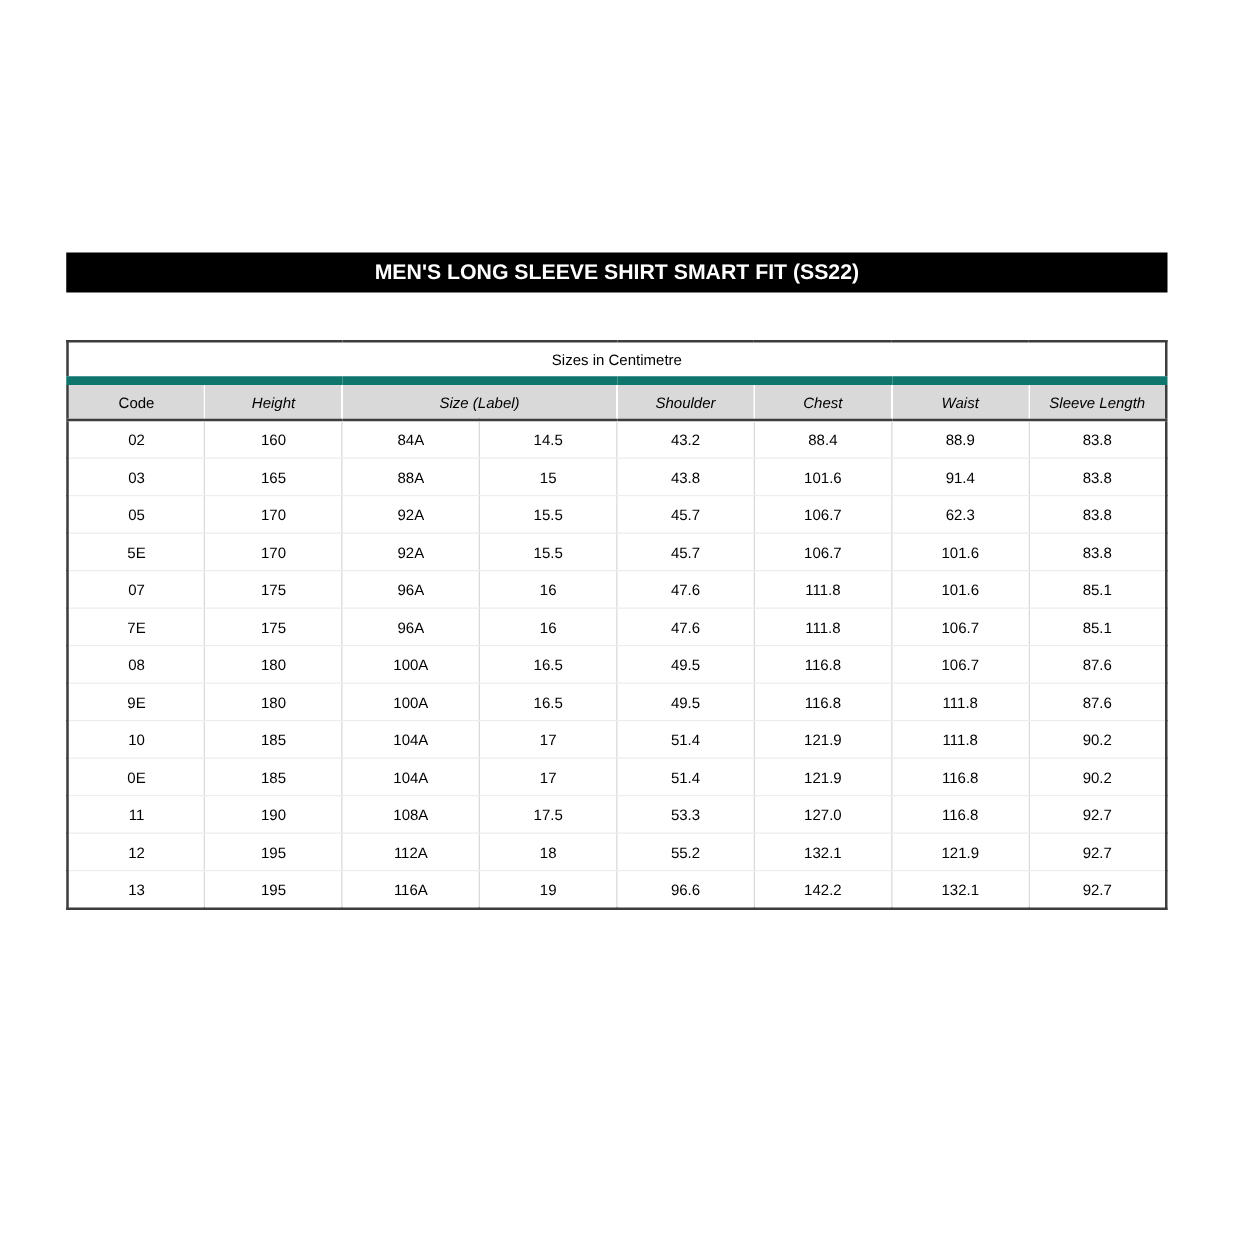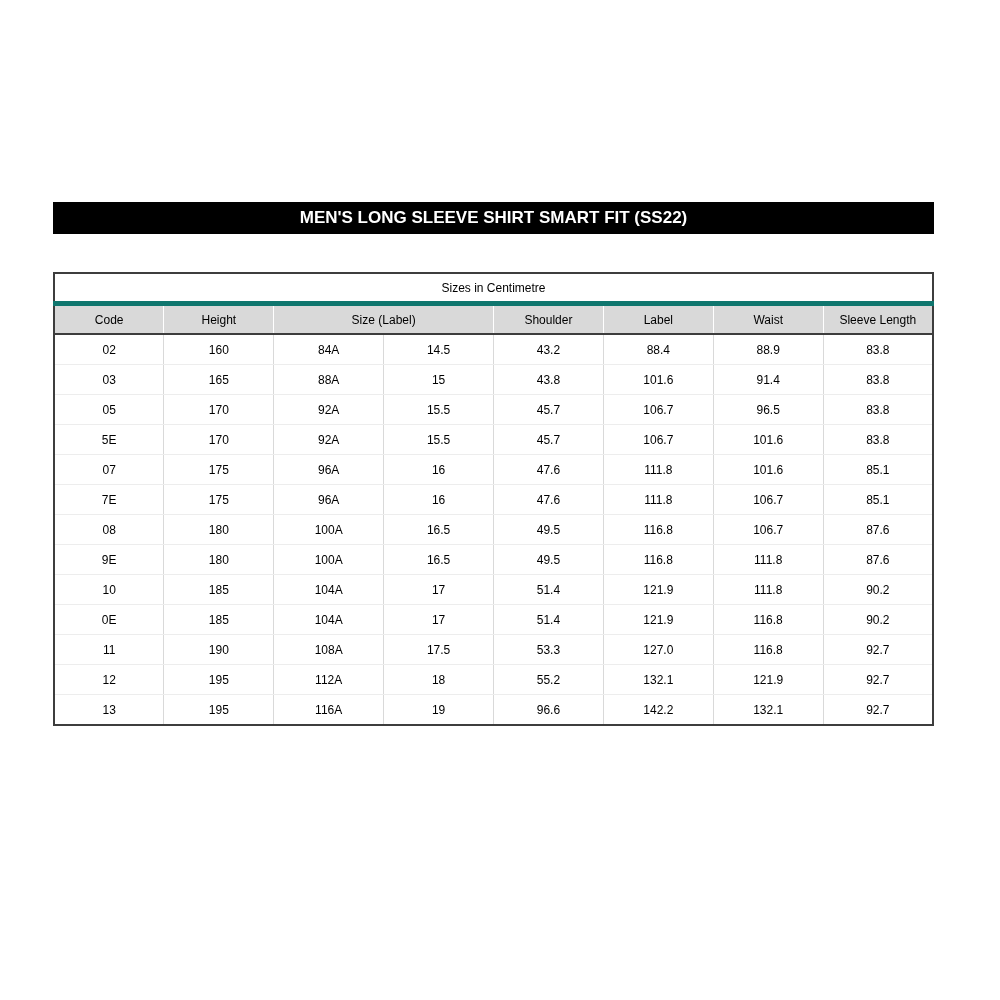--- a/index.html
+++ b/index.html
@@ -47,25 +47,26 @@
     overflow: hidden;
     white-space: nowrap;
   }
   td.caption-cell {
     height: 27px;
     background: #ffffff;
   }
   td.hdr {
     height: 27px;
     background: #d9d9d9;
-    border-top: 5px solid #0f766e;
+    border-top: 7px solid #0f766e;
     border-bottom: 2px solid #3d3d3d;
   }
   td.hdr + td.hdr {
     border-left: 1px solid #ffffff;
+    font-style: italic;
   }
   tbody.data-body td {
     height: 29px;
     border-right: 1px solid #d9d9d9;
     border-bottom: 1px solid #ededed;
   }
 </style>
 </head>
 <body>
 
@@ -88,21 +89,21 @@
     </colgroup>
     <tbody>
       <tr>
         <td class="caption-cell" colspan="8">Sizes in Centimetre</td>
       </tr>
       <tr>
         <td class="hdr">Code</td>
         <td class="hdr">Height</td>
         <td class="hdr" colspan="2">Size (Label)</td>
         <td class="hdr">Shoulder</td>
-        <td class="hdr">Label</td>
+        <td class="hdr">Chest</td>
         <td class="hdr">Waist</td>
         <td class="hdr">Sleeve Length</td>
       </tr>
     </tbody>
     <tbody class="data-body">
         <tr>
           <td>02</td>
           <td>160</td>
           <td>84A</td>
           <td>14.5</td>
@@ -121,21 +122,21 @@
           <td>91.4</td>
           <td>83.8</td>
         </tr>
         <tr>
           <td>05</td>
           <td>170</td>
           <td>92A</td>
           <td>15.5</td>
           <td>45.7</td>
           <td>106.7</td>
-          <td>96.5</td>
+          <td>62.3</td>
           <td>83.8</td>
         </tr>
         <tr>
           <td>5E</td>
           <td>170</td>
           <td>92A</td>
           <td>15.5</td>
           <td>45.7</td>
           <td>106.7</td>
           <td>101.6</td>

